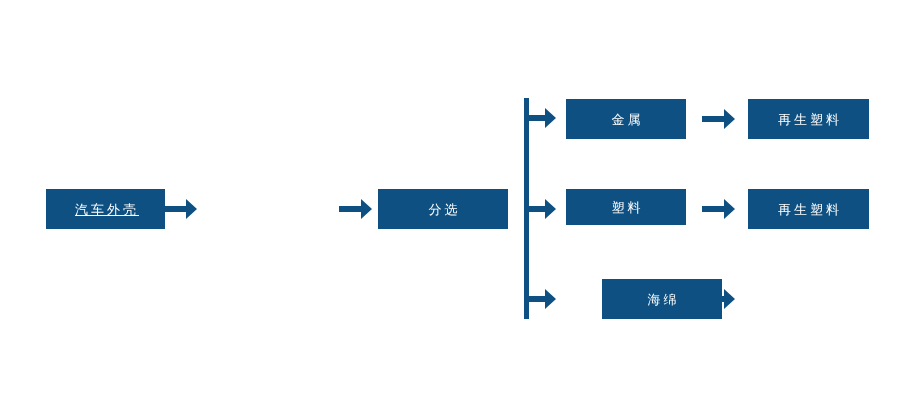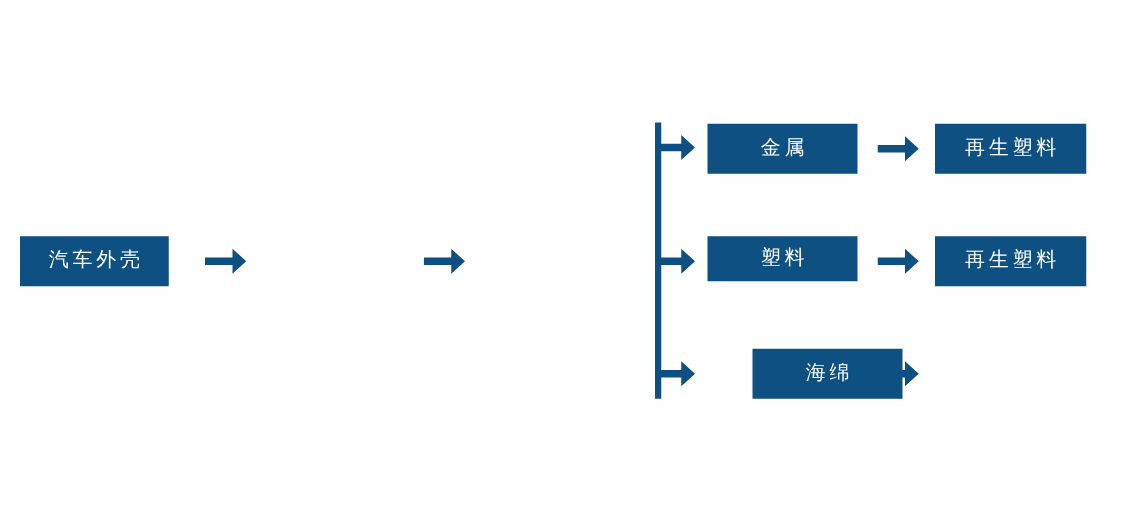--- a/index.html
+++ b/index.html
@@ -18,21 +18,21 @@
     width: 900px;
     height: 411px;
   }
   .node {
     position: absolute;
     box-sizing: border-box;
     display: flex;
     align-items: center;
     justify-content: center;
     color: #ffffff;
-    font-size: 16px;
+    font-size: 13px;
     letter-spacing: 3px;
     text-indent: 3px;
     line-height: 1;
     white-space: nowrap;
     font-weight: 400;
   }
   .node-blue { background: #0e5082; }
   .node-red  { background: #d9101f; }
 
   .arrow {
@@ -42,31 +42,32 @@
   .vline {
     position: absolute;
     background: #0e5082;
   }
 </style>
 </head>
 <body>
 
 <div id="flowchart">
 
-  <div class="node node-blue" style="left:16px; top:189px; width:119px; height:40px;">汽车外壳</div>
+  <div class="node node-blue" style="left:46px; top:189px; width:119px; height:40px;text-decoration:underline;">汽车外壳</div>
 
   <svg class="arrow" style="left:164px; top:196px;" width="34" height="26" viewBox="0 0 34 26">
     <path d="M0 10 H22 V3 L33 13 L22 23 V16 H0 Z" fill="#0e5082"></path>
   </svg>
 
 
   <svg class="arrow" style="left:339px; top:196px;" width="34" height="26" viewBox="0 0 34 26">
     <path d="M0 10 H22 V3 L33 13 L22 23 V16 H0 Z" fill="#0e5082"></path>
   </svg>
 
+  <div class="node node-blue" style="left:378px; top:189px; width:130px; height:40px;">分选</div>
 
   <div class="vline" style="left:524px; top:98px; width:5px; height:221px;"></div>
 
   <svg class="arrow" style="left:527px; top:105px;" width="30" height="26" viewBox="0 0 30 26">
     <path d="M0 10 H18 V3 L29 13 L18 23 V16 H0 Z" fill="#0e5082"></path>
   </svg>
   <svg class="arrow" style="left:527px; top:196px;" width="30" height="26" viewBox="0 0 30 26">
     <path d="M0 10 H18 V3 L29 13 L18 23 V16 H0 Z" fill="#0e5082"></path>
   </svg>
   <svg class="arrow" style="left:527px; top:286px;" width="30" height="26" viewBox="0 0 30 26">

